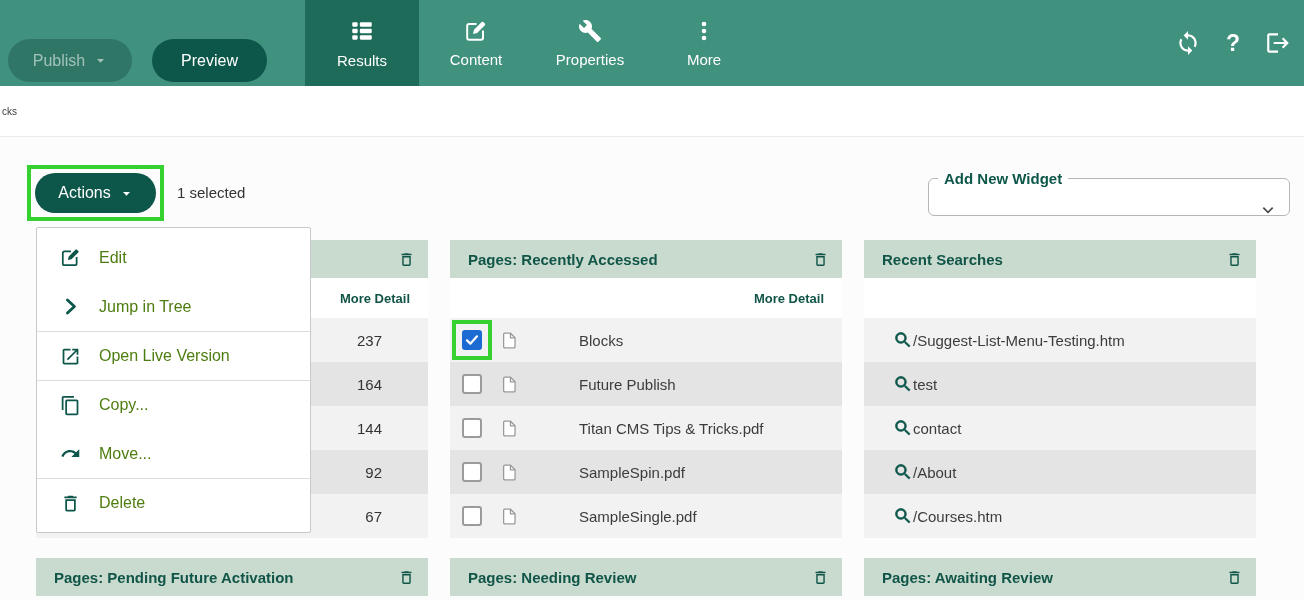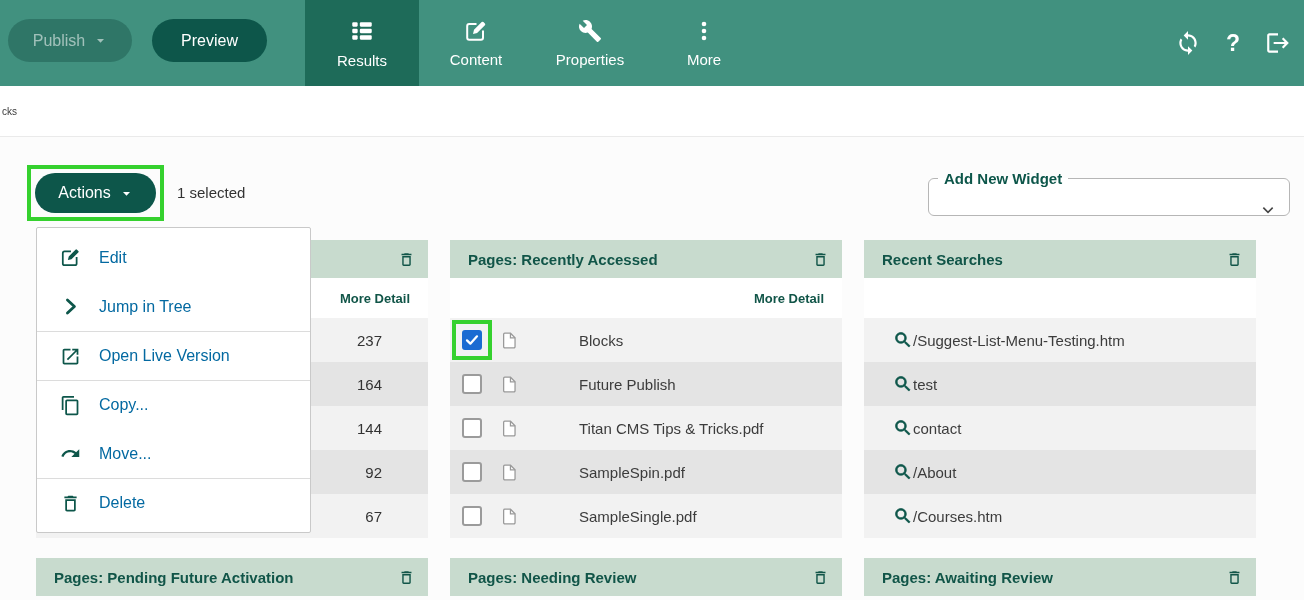--- a/index.html
+++ b/index.html
@@ -4,21 +4,21 @@
 <style>
   * { margin:0; padding:0; box-sizing:border-box; }
   html,body { width:1304px; height:600px; }
   body { position:relative; overflow:hidden; background:#fff;
          font-family:"Liberation Sans","DejaVu Sans",sans-serif; }
   button { font-family:inherit; border:none; background:none; cursor:pointer; }
   svg { display:block; }
 
   
   .toolbar { position:absolute; top:0; left:0; right:0; height:86px; background:#41917f; }
-  .pill { border-radius:22px; font-size:16px; display:flex; align-items:center; justify-content:center; gap:9px; }
+  .pill { border-radius:22px; font-size:16px; display:flex; align-items:center; justify-content:center; gap:9px;margin-top:20px; }
   .btn-publish { position:absolute; left:8px; top:19px; width:124px; height:43px;
                  background:rgba(8,62,53,0.32); color:rgba(255,255,255,0.55); }
   .btn-preview { position:absolute; left:152px; top:19px; width:115px; height:43px;
                  background:#0d564a; color:#fff; }
   .tabs { position:absolute; left:305px; top:0; height:86px; display:flex; }
   .tab { width:114px; height:86px; display:flex; flex-direction:column; align-items:center;
          justify-content:center; gap:8px; color:#fff; font-size:15px; }
   .tab.active { background:#1e6b59; }
   .toolbar-right { position:absolute; right:13px; top:0; height:86px; display:flex;
                    align-items:center; gap:25px; }
@@ -68,21 +68,21 @@
               display:flex; align-items:center; justify-content:center; cursor:pointer; }
   .checkbox.checked { background:#1b6bd2; border-color:#1b6bd2; }
   .file-icon { margin-left:18px; }
   .page-label { margin-left:60px; }
   .search-row { padding-left:29px; gap:0; }
 
   
   .menu { position:absolute; left:36px; top:90px; width:275px; background:#fff;
           border:1px solid #c9c9c9; border-radius:2px; padding:5px 0; z-index:20; }
   .menu-item { height:49px; display:flex; align-items:center; gap:18px; padding-left:23px;
-               font-size:16px; color:#0369a1; cursor:pointer; }
+               font-size:16px; color:#4d7c0f; cursor:pointer; }
   .menu-item.sep { border-top:1px solid #dcdcdc; }
 </style>
 </head>
 <body>
 
 <header class="toolbar">
   <button class="pill btn-publish">
     <span>Publish</span>
     <span>
       <svg viewBox="0 0 24 24" width="13" height="13" fill="currentColor">

